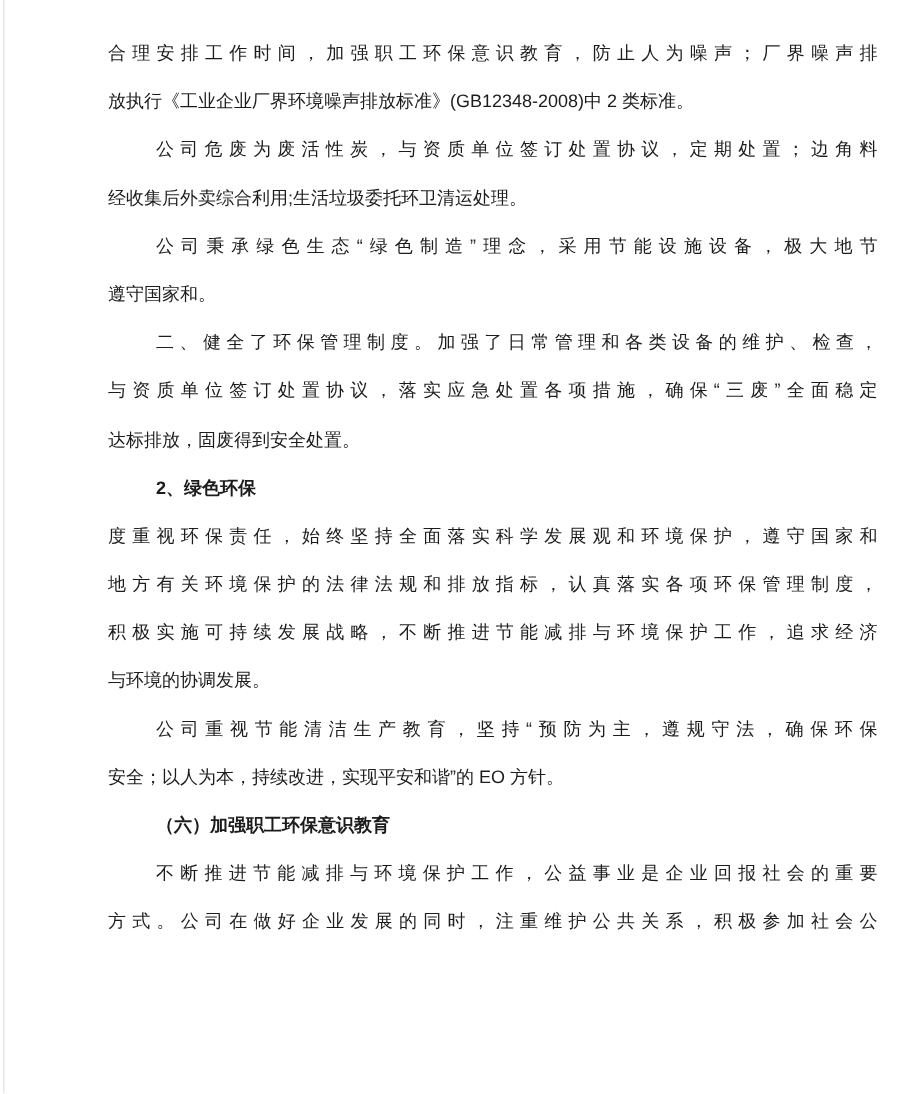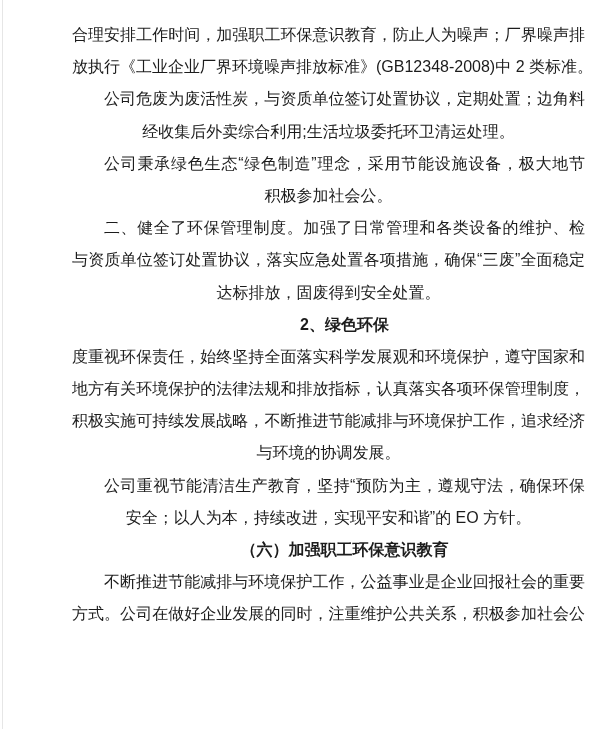--- a/index.html
+++ b/index.html
@@ -22,35 +22,35 @@
     top: 0;
     bottom: 0;
     width: 1px;
     background: #e6e6e6;
   }
   .content {
     position: absolute;
     left: 72px;
     top: 19px;
     width: 513px;
-    font-size: 16px;
+    font-size: 12px;
     line-height: 32.2px;
   }
   .paragraph {
     margin: 0;
     padding: 0;
   }
   .paragraph.bold {
     font-weight: bold;
   }
   .line {
     height: 32.2px;
     overflow: hidden;
     white-space: nowrap;
-    text-align: center;
+    text-align: left;
   }
   .line.fill {
     white-space: normal;
     text-align: justify;
     text-align-last: justify;
     word-break: break-all;
   }
   .line.indent {
     text-indent: 32px;
   }
@@ -64,21 +64,21 @@
       <div class="paragraph">
         <div class="line fill">合理安排工作时间，加强职工环保意识教育，防止人为噪声；厂界噪声排</div>
         <div class="line">放执行《工业企业厂界环境噪声排放标准》(GB12348-2008)中 2 类标准。</div>
       </div>
       <div class="paragraph">
         <div class="line fill indent">公司危废为废活性炭，与资质单位签订处置协议，定期处置；边角料</div>
         <div class="line">经收集后外卖综合利用;生活垃圾委托环卫清运处理。</div>
       </div>
       <div class="paragraph">
         <div class="line fill indent">公司秉承绿色生态“绿色制造”理念，采用节能设施设备，极大地节</div>
-        <div class="line">积极参加社会公。</div>
+        <div class="line">遵守国家和。</div>
       </div>
       <div class="paragraph">
         <div class="line fill indent">二、健全了环保管理制度。加强了日常管理和各类设备的维护、检查，</div>
         <div class="line fill">与资质单位签订处置协议，落实应急处置各项措施，确保“三废”全面稳定</div>
         <div class="line">达标排放，固废得到安全处置。</div>
       </div>
       <div class="paragraph bold">
         <div class="line indent">2、绿色环保</div>
       </div>
       <div class="paragraph">

